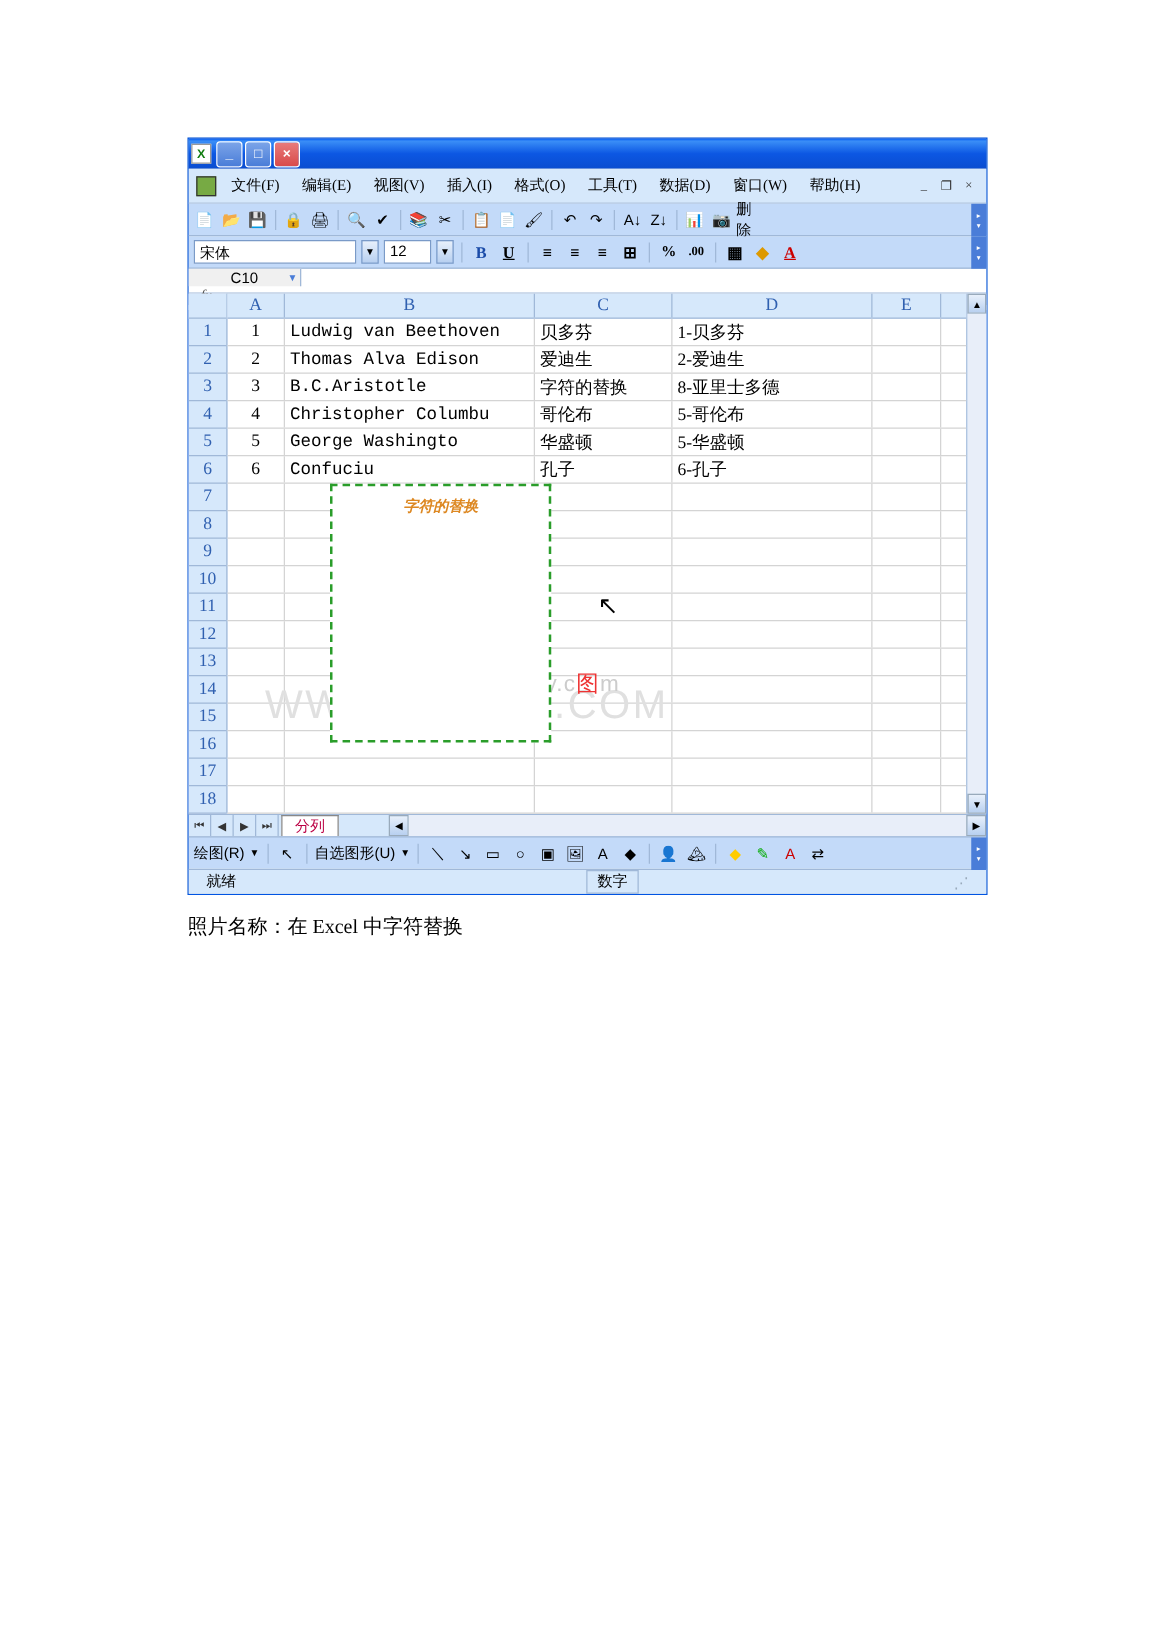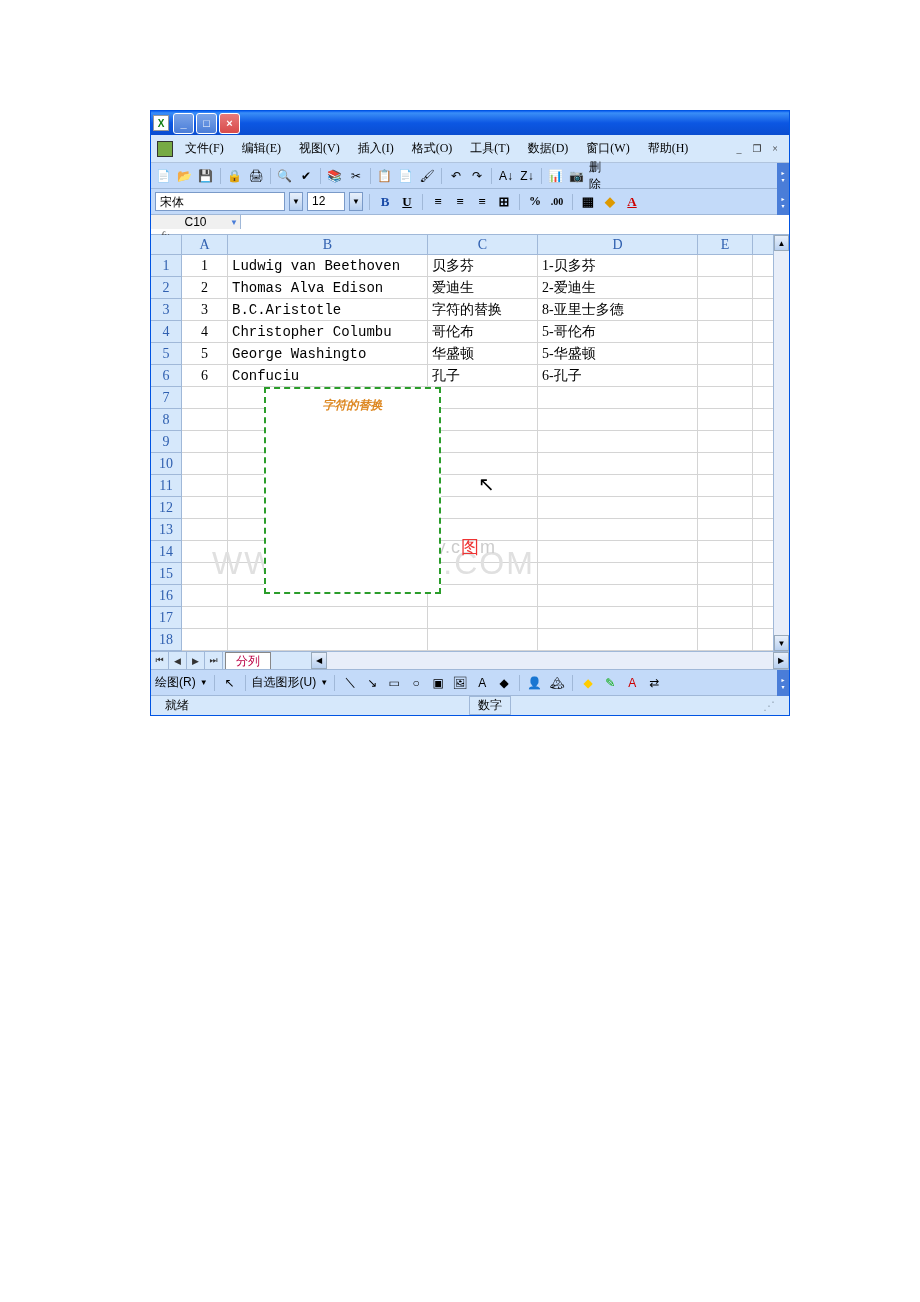--- a/index.html
+++ b/index.html
@@ -388,13 +388,14 @@
   </div>
 
   <div class="status-bar">
     <span>就绪</span>
     <span class="status-num">数字</span>
     <span class="resize-grip">⋰</span>
   </div>
 
 </div>
 
+<div class="caption">照片名称：在 Excel 中字符替换</div>
 </div>
 
 </body></html>

